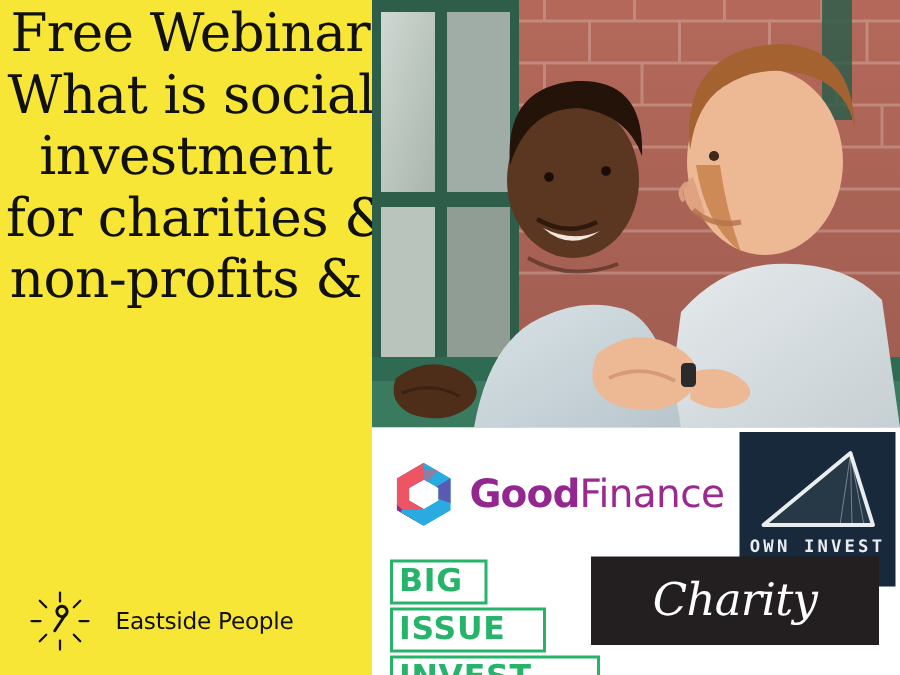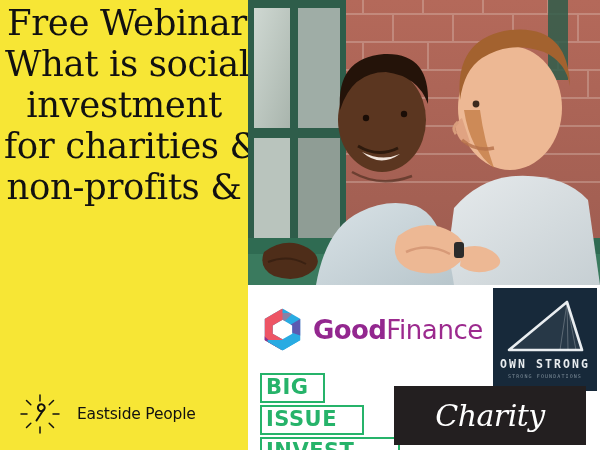--- a/index.html
+++ b/index.html
@@ -98,21 +98,21 @@
     margin-bottom:2px;
     box-sizing:border-box;
     text-align:left;
   }
   .bii-r1{width:65px;}
   .bii-r2{width:104px;}
   .bii-r3{width:140px;}
 
   
   .cb-logo{
-    position:absolute;left:146px;top:101px;width:192px;height:59px;
+    position:absolute;left:146px;top:86px;width:192px;height:59px;
     background:#231f20;
     display:flex;align-items:center;justify-content:center;
   }
   .cb-inner{display:flex;align-items:baseline;white-space:nowrap;}
   .cb-script{
     font-family:"DejaVu Serif","Liberation Serif",serif;
     font-style:italic;font-weight:400;font-size:30px;color:#ffffff;
     letter-spacing:-0.5px;
   }
   .cb-bold{
@@ -269,21 +269,21 @@
     <div class="om-logo">
       <svg class="om-tri" viewBox="0 0 82 58">
         <path d="M63 4 L78 52 L5 52 Z" fill="none" stroke="#e9edf0" stroke-width="2.6" stroke-linejoin="round"></path>
         <path d="M63 4 L78 52 L5 52 Z" fill="#ffffff" opacity="0.07"></path>
         <g stroke="#ffffff" stroke-width="0.55" opacity="0.45">
           <line x1="63" y1="5" x2="56" y2="52"></line>
           <line x1="63" y1="5" x2="64" y2="52"></line>
           <line x1="63" y1="5" x2="72" y2="52"></line>
         </g>
       </svg>
-      <div class="om-name">OWN STRONG</div>
+      <div class="om-name">OWN INVEST</div>
       <div class="om-tag">STRONG FOUNDATIONS</div>
     </div>
 
     <div class="bii-logo">
       <div class="bii-row bii-r1">BIG</div>
       <div class="bii-row bii-r2">ISSUE</div>
       <div class="bii-row bii-r3">INVEST</div>
     </div>
 
     <div class="cb-logo">

